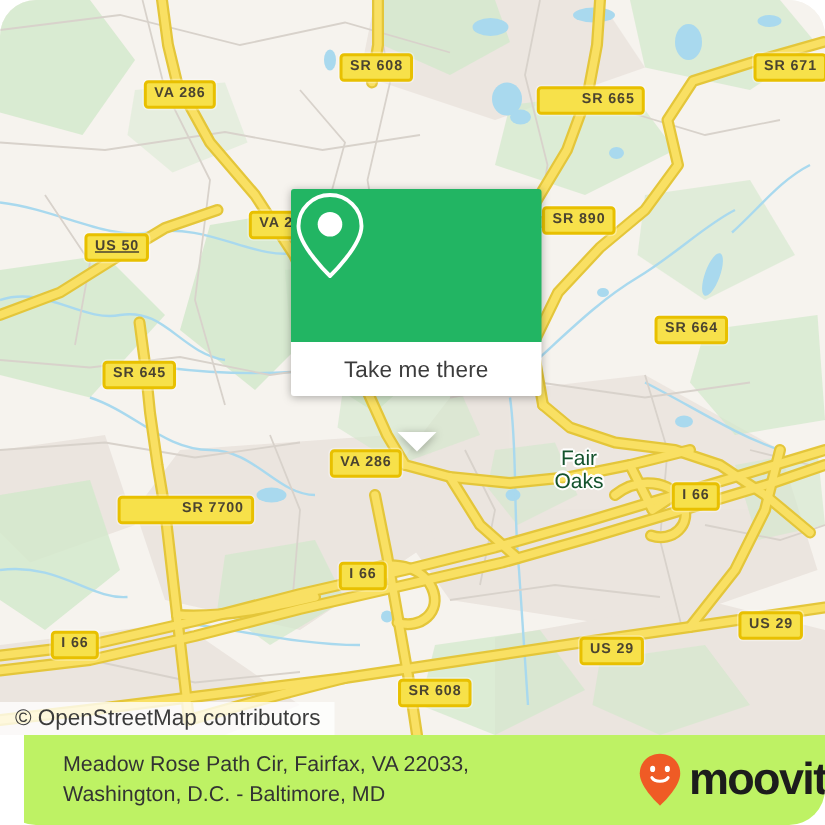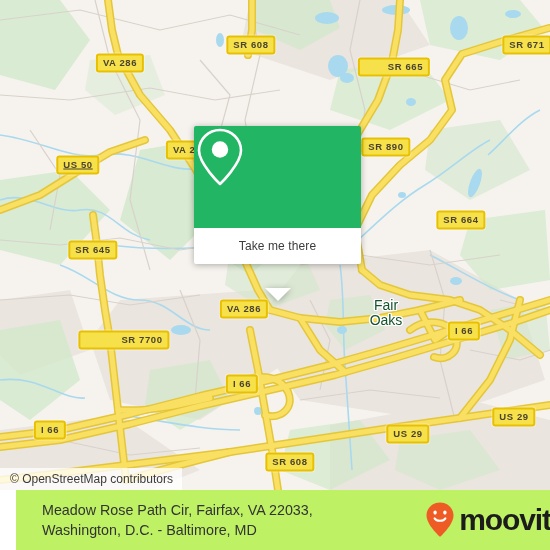--- a/index.html
+++ b/index.html
@@ -1,21 +1,21 @@
 <!DOCTYPE html>
 <html><head>
 <meta charset="utf-8">
 <style>
   * { margin:0; padding:0; box-sizing:border-box; }
   html,body{
     width:550px; height:550px; overflow:hidden;
     font-family:"Liberation Sans", sans-serif;
     background:#ffffff;
   }
-  #page{ position:relative; width:550px; height:550px; overflow:hidden; background:#fff; }
+  #page{ position:relative; width:550px; height:550px; overflow:hidden; background:#fff;border-radius:24px; }
 
   
   #map{
     position:absolute; left:0; top:0; width:550px; height:490px;
     background:#f6f3ee;
     overflow:hidden;
   }
   #map svg{ position:absolute; left:0; top:0; }
 
   
@@ -63,39 +63,39 @@
     display:flex; align-items:center; justify-content:center;
   }
   #callout-body{
     background:#ffffff;
     height:36px;
     border-radius:0 0 2px 2px;
     display:flex; align-items:center; justify-content:center;
   }
   #callout-label{
     color:#3c3c3c;
-    font-size:12px;
+    font-size:15px;
     letter-spacing:.1px;
   }
   #callout-tail{
     position:absolute;
     left:50%; top:162px;
     width:0; height:0;
     transform:translateX(-50%);
     border-left:13px solid transparent;
     border-right:13px solid transparent;
     border-top:13px solid #ffffff;
   }
 
   
   #attrib{
     position:absolute; left:0; top:468px;
     background:rgba(255,255,255,.78);
     color:#3b3b3b;
-    font-size:12px;
+    font-size:15px;
     line-height:14px;
     padding:4px 9px 5px 10px;
     z-index:30;
     white-space:nowrap;
   }
 
   
   #footer{
     position:absolute; left:16px; top:490px; width:550px; height:60px;
     background:#bef264;

